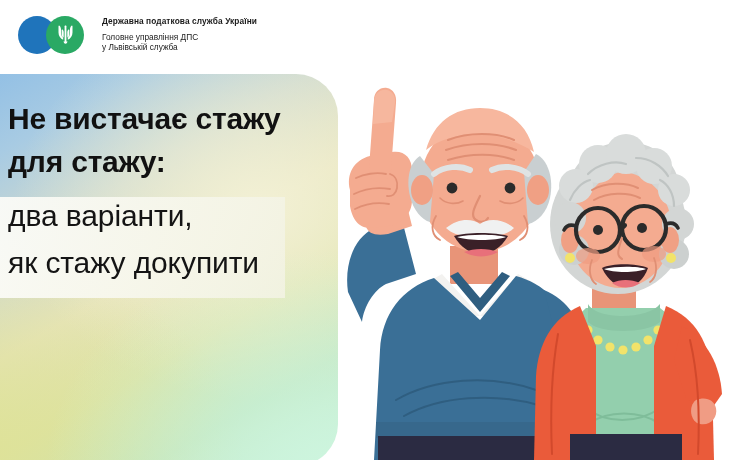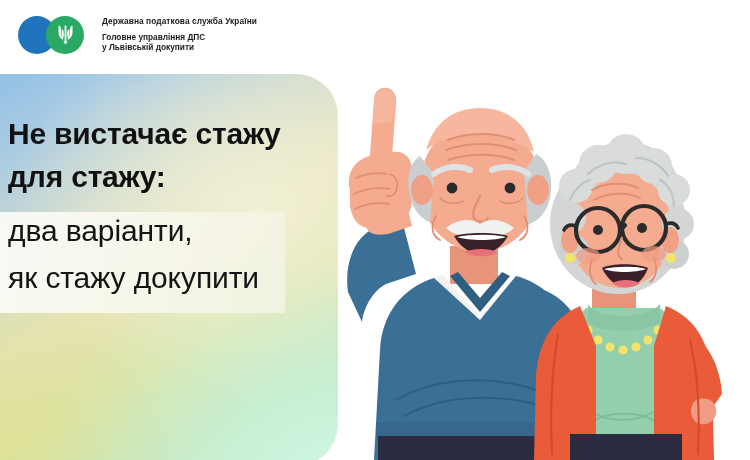--- a/index.html
+++ b/index.html
@@ -71,21 +71,21 @@
     font-size: 8.3px;
     font-weight: bold;
     color: #1a1a1a;
     letter-spacing: 0.1px;
     line-height: 11px;
     white-space: nowrap;
   }
   .org-sub {
     margin-top: 5px;
     font-size: 8.3px;
-    font-weight: bold;
+    font-weight: normal;
     color: #1a1a1a;
     line-height: 10.5px;
     white-space: nowrap;
   }
 
   
   .gradient-card {
     position: absolute;
     left: -30px;
     top: 74px;
@@ -104,21 +104,21 @@
         #dde3a8 66%,
         #bfe3bb 82%,
         #caf1dc 100%);
     z-index: 10;
   }
 
   
   .text-block {
     position: absolute;
     left: 0;
-    top: 112px;
+    top: 97px;
     width: 300px;
     z-index: 30;
   }
   .headline {
     margin: 0;
     padding: 0 0 0 8px;
     font-size: 30px;
     font-weight: bold;
     line-height: 43px;
     color: #111111;
@@ -177,21 +177,21 @@
             <path d="M6.4 17.4h4.2l-.7 1.6c-.2.5-.8.8-1.4.8s-1.2-.3-1.4-.8z"></path>
           </g>
         </svg>
       </div>
     </div>
 
     <div class="logo-text">
       <div class="org-title">Державна податкова служба України</div>
       <div>
         <div class="org-sub">Головне управління ДПС</div>
-        <div class="org-sub" style="margin-top:0;">у Львівській докупити</div>
+        <div class="org-sub" style="margin-top:0;">у Львівській служба</div>
       </div>
     </div>
   </div>
 
   <div class="gradient-card"></div>
 
   <div class="text-block">
     <div class="subline-band"></div>
 
     <h1 class="headline">Не вистачає стажу</h1>

